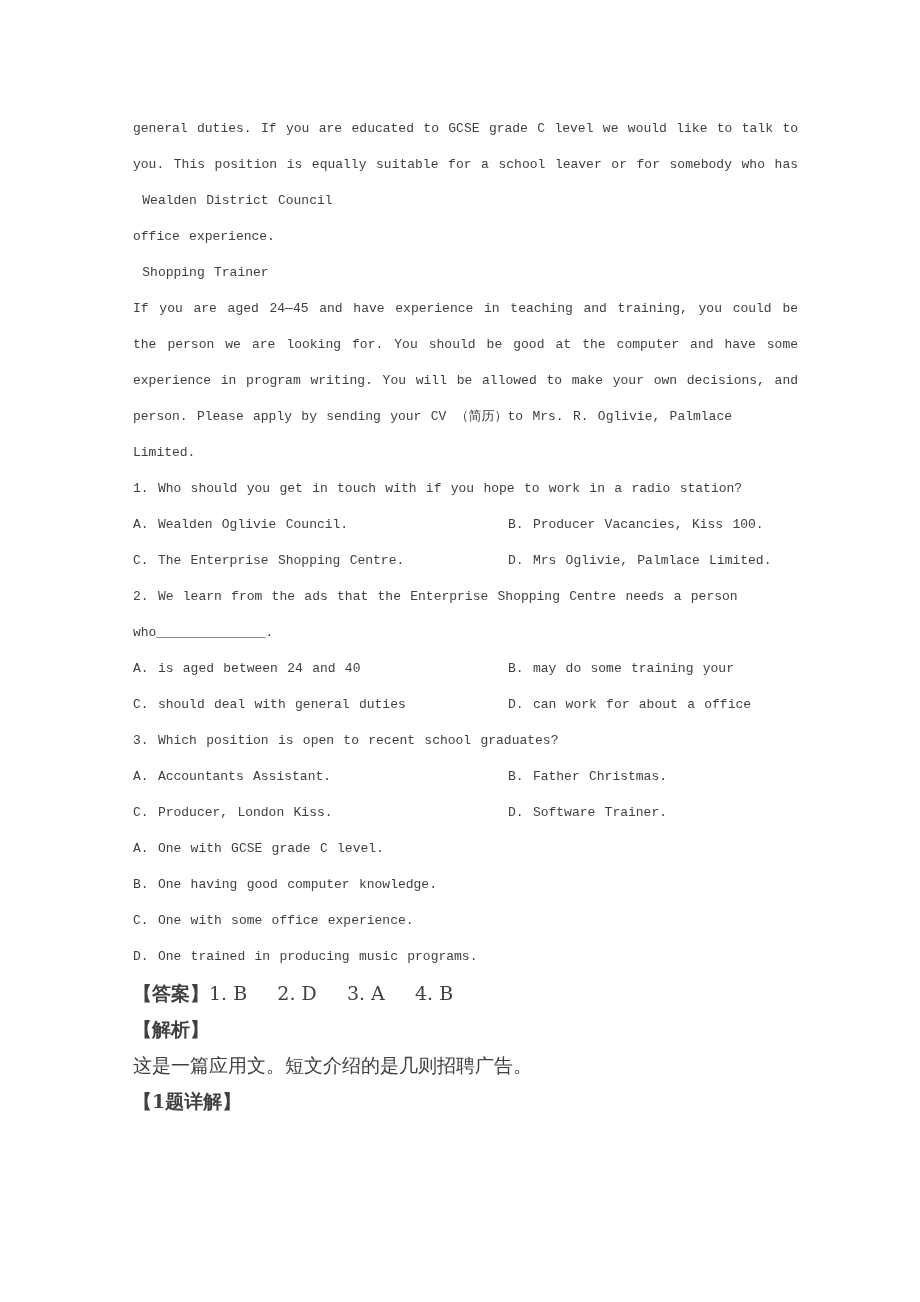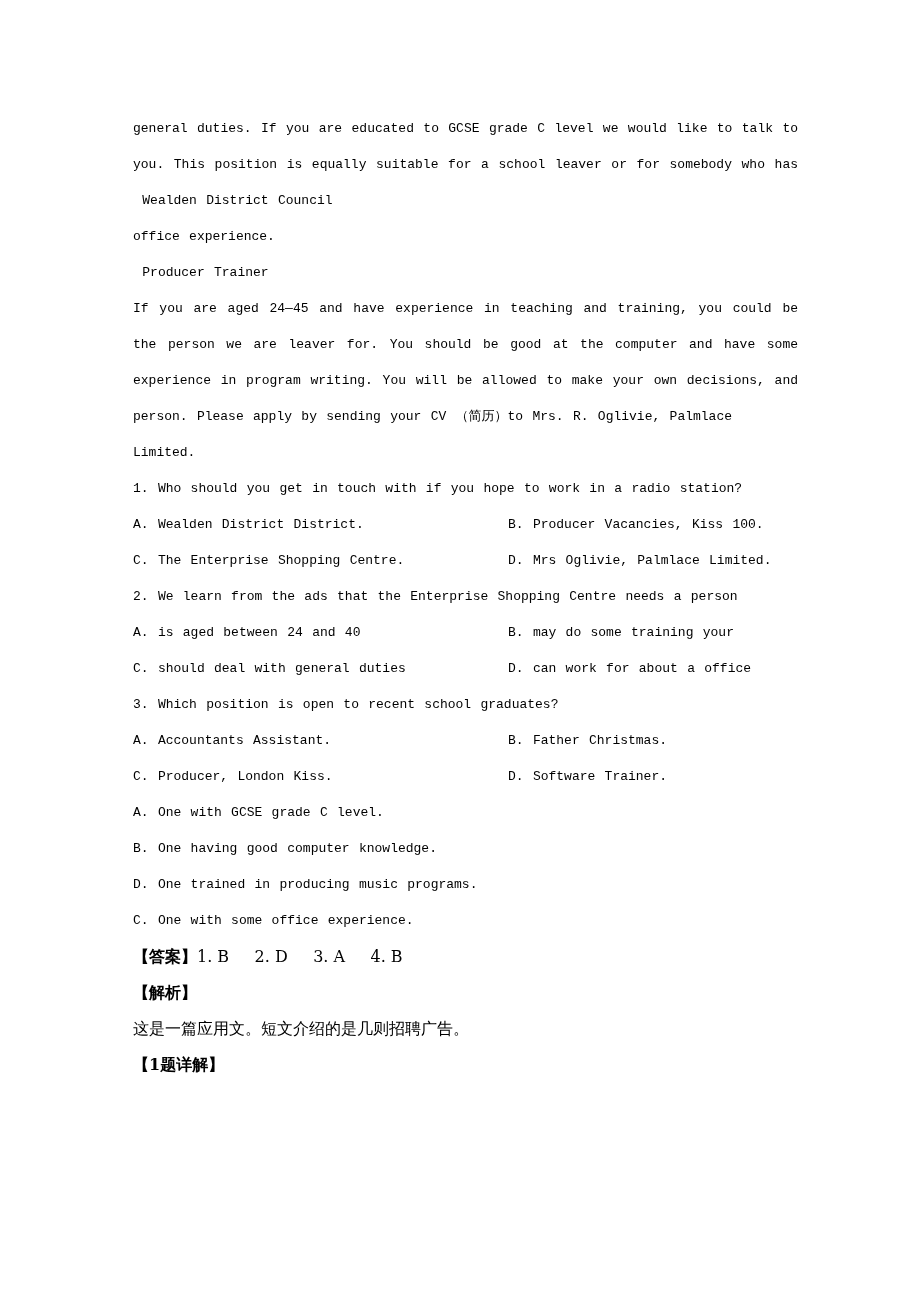--- a/index.html
+++ b/index.html
@@ -19,21 +19,21 @@
     position: absolute;
     left: 133px;
     top: 111px;
     width: 665px;
   }
   .line {
     height: 36px;
     line-height: 36px;
     font-family: "Liberation Mono", "DejaVu Sans Mono", monospace;
     font-size: 13px;
-    color: #000000;
+    color: #404040;
     white-space: pre;
     word-spacing: 1.5px;
   }
   .line.j {
     white-space: normal;
     word-spacing: normal;
     text-align: justify;
     text-align-last: justify;
   }
   .line.opt {
@@ -42,55 +42,56 @@
   .line.opt .c1 {
     flex: none;
     width: 375px;
     white-space: pre;
   }
   .line.opt .c2 {
     white-space: pre;
   }
   .line.cn {
     font-family: "DejaVu Serif", "Liberation Serif", serif;
-    font-size: 16px;
+    font-size: 19px;
     word-spacing: 0;
   }
   .b {
     font-weight: bold;
   }
 </style>
 </head>
 <body>
 
 <div class="page">
   <div class="content">
 
     <div class="line j">general duties. If you are educated to GCSE grade C level we would like to talk to</div>
     <div class="line j">you. This position is equally suitable for a school leaver or for somebody who has</div>
     <div class="line"> Wealden District Council</div>
     <div class="line">office experience.</div>
-    <div class="line"> Producer Trainer</div>
+    <div class="line"> Shopping Trainer</div>
     <div class="line j">If you are aged 24—45 and have experience in teaching and training, you could be</div>
-    <div class="line j">the person we are leaver for. You should be good at the computer and have some</div>
+    <div class="line j">the person we are looking for. You should be good at the computer and have some</div>
     <div class="line j">experience in program writing. You will be allowed to make your own decisions, and</div>
     <div class="line">person. Please apply by sending your CV （简历）to Mrs. R. Oglivie, Palmlace</div>
     <div class="line">Limited.</div>
 
     <div class="line">1. Who should you get in touch with if you hope to work in a radio station?</div>
     <div class="line opt">
-      <span class="c1">A. Wealden District District.</span>
+      <span class="c1">A. Wealden Oglivie Council.</span>
       <span class="c2">B. Producer Vacancies, Kiss 100.</span>
     </div>
     <div class="line opt">
       <span class="c1">C. The Enterprise Shopping Centre.</span>
       <span class="c2">D. Mrs Oglivie, Palmlace Limited.</span>
     </div>
 
     <div class="line">2. We learn from the ads that the Enterprise Shopping Centre needs a person</div>
+    <div class="line">who______________.</div>
     <div class="line opt">
       <span class="c1">A. is aged between 24 and 40</span>
       <span class="c2">B. may do some training your</span>
     </div>
     <div class="line opt">
       <span class="c1">C. should deal with general duties</span>
       <span class="c2">D. can work for about a office</span>
     </div>
 
     <div class="line">3. Which position is open to recent school graduates?</div>
@@ -98,22 +99,22 @@
       <span class="c1">A. Accountants Assistant.</span>
       <span class="c2">B. Father Christmas.</span>
     </div>
     <div class="line opt">
       <span class="c1">C. Producer, London Kiss.</span>
       <span class="c2">D. Software Trainer.</span>
     </div>
 
     <div class="line">A. One with GCSE grade C level.</div>
     <div class="line">B. One having good computer knowledge.</div>
+    <div class="line">C. One with some office experience.</div>
     <div class="line">D. One trained in producing music programs.</div>
-    <div class="line">C. One with some office experience.</div>
 
     <div class="line cn"><span class="b">【答案】</span><span>1. B     2. D     3. A     4. B</span></div>
     <div class="line cn b">【解析】</div>
     <div class="line cn">这是一篇应用文。短文介绍的是几则招聘广告。</div>
     <div class="line cn b">【1题详解】</div>
 
   </div>
 </div>
 
 </body></html>

